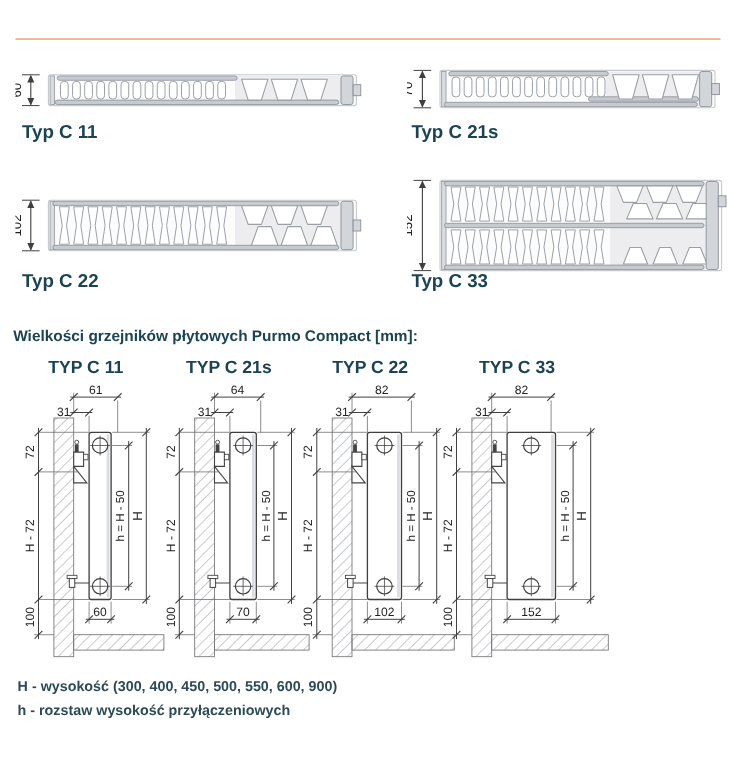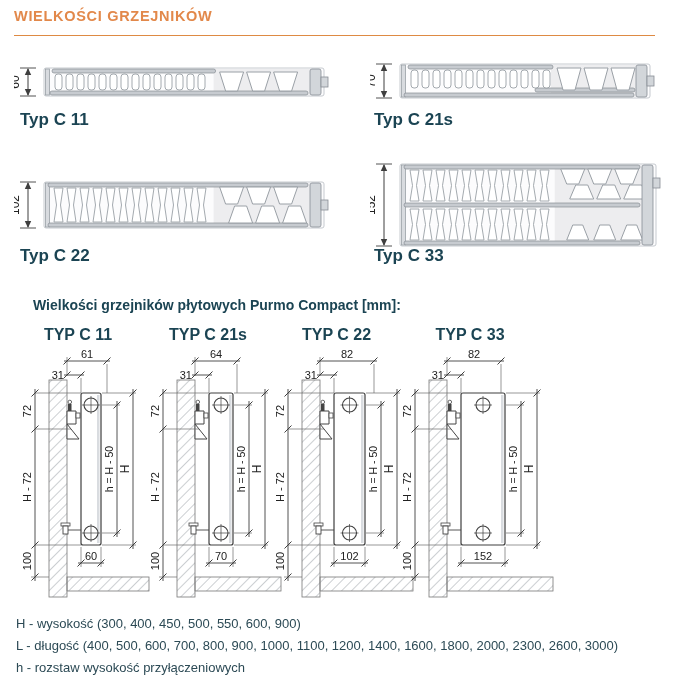--- a/index.html
+++ b/index.html
@@ -3,42 +3,41 @@
 <meta charset="utf-8">
 <style>
   html,body{margin:0;padding:0;background:#fff;}
   .page{position:relative;width:676px;height:691px;background:#fff;overflow:hidden;
         font-family:"Liberation Sans",sans-serif;}
   .page-title{position:absolute;left:14px;top:8px;margin:0;font-size:14.5px;font-weight:600;
         letter-spacing:.7px;color:#E2884A;}
   .title-rule{position:absolute;left:14px;top:35px;width:641px;border-top:1.6px solid #DE8A43;}
   .cs-svg{position:absolute;}
   .cs-label{position:absolute;font-size:17px;font-weight:700;color:#1B4453;}
-  .section-heading{position:absolute;left:33px;top:297px;margin:0;font-size:14px;font-weight:700;color:#1B4453;}
+  .section-heading{position:absolute;left:12px;top:297px;margin:0;font-size:14px;font-weight:700;color:#1B4453;}
   .col{position:absolute;top:326px;text-align:center;}
   .col-header{font-size:16px;font-weight:700;color:#1B4453;margin-bottom:3px;}
   .col svg{display:block;margin:0 auto;}
   .legend{position:absolute;left:16px;top:616px;color:#2C4A55;font-size:13px;}
-  .legend p{margin:0 0 7px 0;}
+  .legend p{margin:0 0 7px 0;font-weight:bold;}
   svg text{font-family:"Liberation Sans",sans-serif;}
 </style>
 </head>
 <body>
 
 <svg width="0" height="0" style="position:absolute">
   <defs>
     <pattern id="hatch" width="7" height="7" patternUnits="userSpaceOnUse" patternTransform="rotate(45)">
       <line x1="0" y1="0" x2="0" y2="7" stroke="#9aa0a6" stroke-width="1"></line>
     </pattern>
   </defs>
 </svg>
 
 <div class="page">
 
-  <h1 class="page-title">WIELKOŚCI GRZEJNIKÓW</h1>
   <div class="title-rule"></div>
 
   <div class="cs-svg" id="cs0" style="left:14px;top:62px"><svg width="320" height="40" viewBox="0 0 320 40">
         <line x1="6" y1="6" x2="22" y2="6" stroke="#3f3f3f" stroke-width="0.9"></line>
         <line x1="6" y1="34" x2="22" y2="34" stroke="#3f3f3f" stroke-width="0.9"></line>
         <line x1="14" y1="7" x2="14" y2="33" stroke="#3f3f3f" stroke-width="1"></line>
         <path d="M14,6 l-3.2,7 h6.4 z" fill="#3f3f3f"></path>
         <path d="M14,34 l-3.2,-7 h6.4 z" fill="#3f3f3f"></path>
         <text x="5" y="20" font-size="12" fill="#222" text-anchor="middle" transform="rotate(-90 5 20)">60</text>
         <g transform="translate(30,6)">
@@ -456,17 +455,16 @@
           <line x1="73" y1="216" x2="123" y2="216" stroke="#3f3f3f" stroke-width="0.9"></line>
           <line x1="72.5" y1="219.5" x2="79.5" y2="212.5" stroke="#3f3f3f" stroke-width="1"></line>
           <line x1="116.5" y1="219.5" x2="123.5" y2="212.5" stroke="#3f3f3f" stroke-width="1"></line>
           <text x="98" y="213" font-size="11" fill="#222" text-anchor="middle">152</text>
         </svg>
       </div>
   </div>
 
   <div class="legend">
     <p>H - wysokość (300, 400, 450, 500, 550, 600, 900)</p>
-    <p>L - długość (400, 500, 600, 700, 800, 900, 1000, 1100, 1200, 1400, 1600, 1800, 2000, 2300, 2600, 3000)</p>
     <p>h - rozstaw wysokość przyłączeniowych</p>
   </div>
 
 </div>
 
 </body></html>

